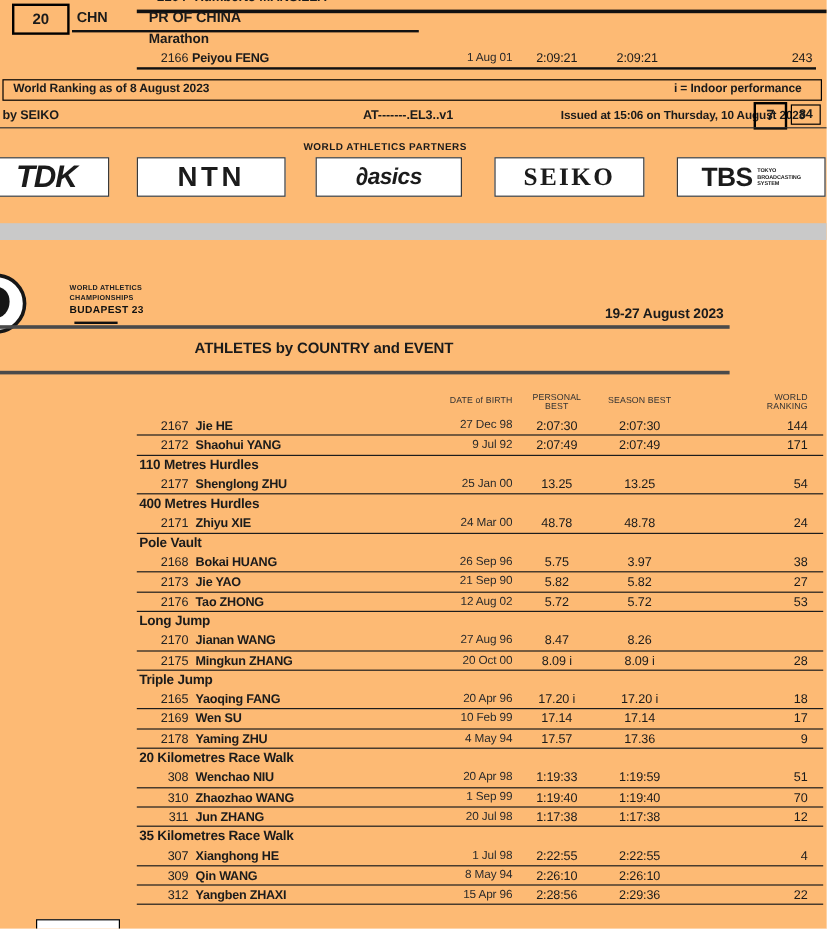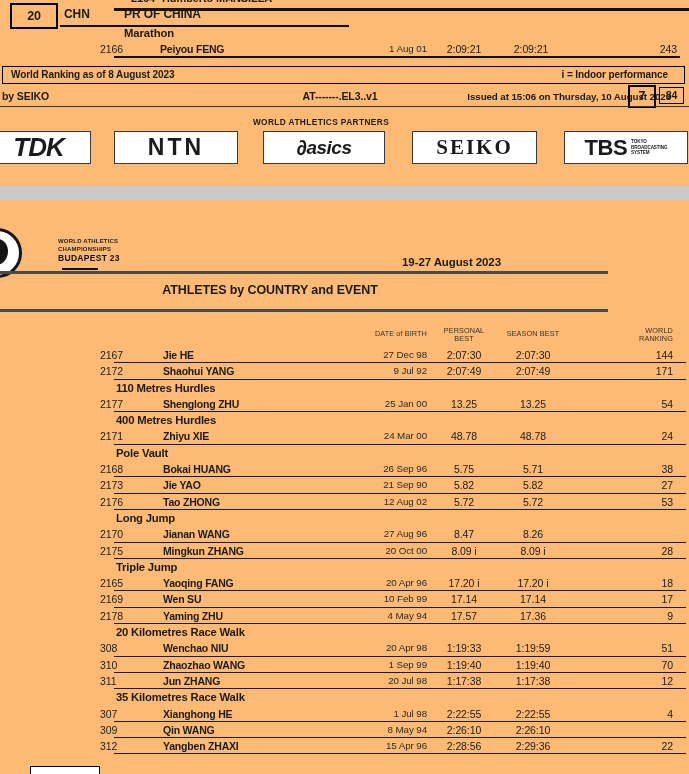--- a/index.html
+++ b/index.html
@@ -20,21 +20,21 @@
           text-align:center;line-height:15px;font-size:10.5px;font-weight:700;}
   .partner-box{position:absolute;top:131px;height:31px;border:1.5px solid #3a3a3a;background:#fff;
                display:flex;align-items:center;justify-content:center;}
   .graysep{position:absolute;left:0;top:186px;width:689px;height:14px;background:#c9c9c9;}
   
   .emblem-clip{position:absolute;left:0;top:227px;width:38px;height:52px;overflow:hidden;}
   .logo-lines{position:absolute;left:58px;top:238px;line-height:1.25;}
   .logo-l12{font-size:6px;font-weight:700;letter-spacing:0.2px;color:#222;}
   .logo-l3{font-size:8.5px;font-weight:800;letter-spacing:0.3px;color:#111;}
   
-  .c-bib{position:absolute;left:100px;width:57px;text-align:left;font-size:10.5px;color:#222;}
+  .c-bib{position:absolute;left:100px;width:57px;text-align:right;font-size:10.5px;color:#222;}
   .c-name{position:absolute;left:163px;font-weight:700;font-size:10.5px;letter-spacing:-0.2px;}
   .c-dob{position:absolute;left:330px;width:97px;text-align:right;font-size:9.8px;color:#2b2b2b;}
   .c-pb{position:absolute;left:424px;width:80px;text-align:center;font-size:10.5px;}
   .c-sb{position:absolute;left:493px;width:80px;text-align:center;font-size:10.5px;}
   .c-wr{position:absolute;left:600px;width:73px;text-align:right;font-size:10.5px;}
   .hdr{font-size:7.3px;color:#333;line-height:1.15;letter-spacing:0.1px;}
   .trow{position:relative;height:16.3px;line-height:16.3px;}
   .trow .u{position:absolute;left:114px;width:572px;bottom:0;height:1px;background:#1d1d1d;}
   .slabel{position:absolute;left:116px;font-weight:700;font-size:11.3px;letter-spacing:-0.2px;}
   
@@ -118,21 +118,21 @@
     <div class="abs" style="left:-28px;top:1px;width:44px;height:44px;border:3px solid #161616;border-radius:50%;background:#fff;"></div>
     <div class="abs" style="left:-14px;top:12px;width:22px;height:26px;background:#161616;border-radius:48% 52% 58% 42%;"></div>
   </div>
   <div class="logo-lines">
     <div class="logo-l12">WORLD ATHLETICS</div>
     <div class="logo-l12">CHAMPIONSHIPS</div>
     <div class="logo-l3">BUDAPEST 23</div>
   </div>
   <div class="rule" style="left:62px;top:268px;width:36px;height:2px;"></div>
 
-  <div class="abs b" style="left:300px;top:256px;width:303px;text-align:center;font-size:11.5px;font-weight:600;">19-27 August 2023</div>
+  <div class="abs b" style="left:300px;top:256px;width:303px;text-align:right;font-size:11.5px;font-weight:600;">19-27 August 2023</div>
   <div class="rule" style="left:0;top:271px;width:608px;height:2.5px;background:#4a4a4a;"></div>
 
   <div class="abs b" style="left:60px;top:283px;width:420px;text-align:center;font-size:12.5px;">ATHLETES by COUNTRY and EVENT</div>
   <div class="rule" style="left:0;top:309px;width:608px;height:2.5px;background:#4a4a4a;"></div>
 
   <div class="c-dob hdr" style="top:330px;">DATE of BIRTH</div>
   <div class="c-pb hdr" style="top:327px;">
     <span>PERSONAL</span><br><span>BEST</span>
   </div>
   <div class="c-sb hdr" style="top:330px;">SEASON BEST</div>
@@ -184,21 +184,21 @@
         <div class="u"></div>
       </div>
       <div class="trow">
         <span class="slabel">Pole Vault</span>
       </div>
       <div class="trow">
         <span class="c-bib">2168</span>
         <span class="c-name">Bokai HUANG</span>
         <span class="c-dob">26 Sep 96</span>
         <span class="c-pb">5.75</span>
-        <span class="c-sb">5.71</span>
+        <span class="c-sb">3.97</span>
         <span class="c-wr">38</span>
         <div class="u"></div>
       </div>
       <div class="trow">
         <span class="c-bib">2173</span>
         <span class="c-name">Jie YAO</span>
         <span class="c-dob">21 Sep 90</span>
         <span class="c-pb">5.82</span>
         <span class="c-sb">5.82</span>
         <span class="c-wr">27</span>

